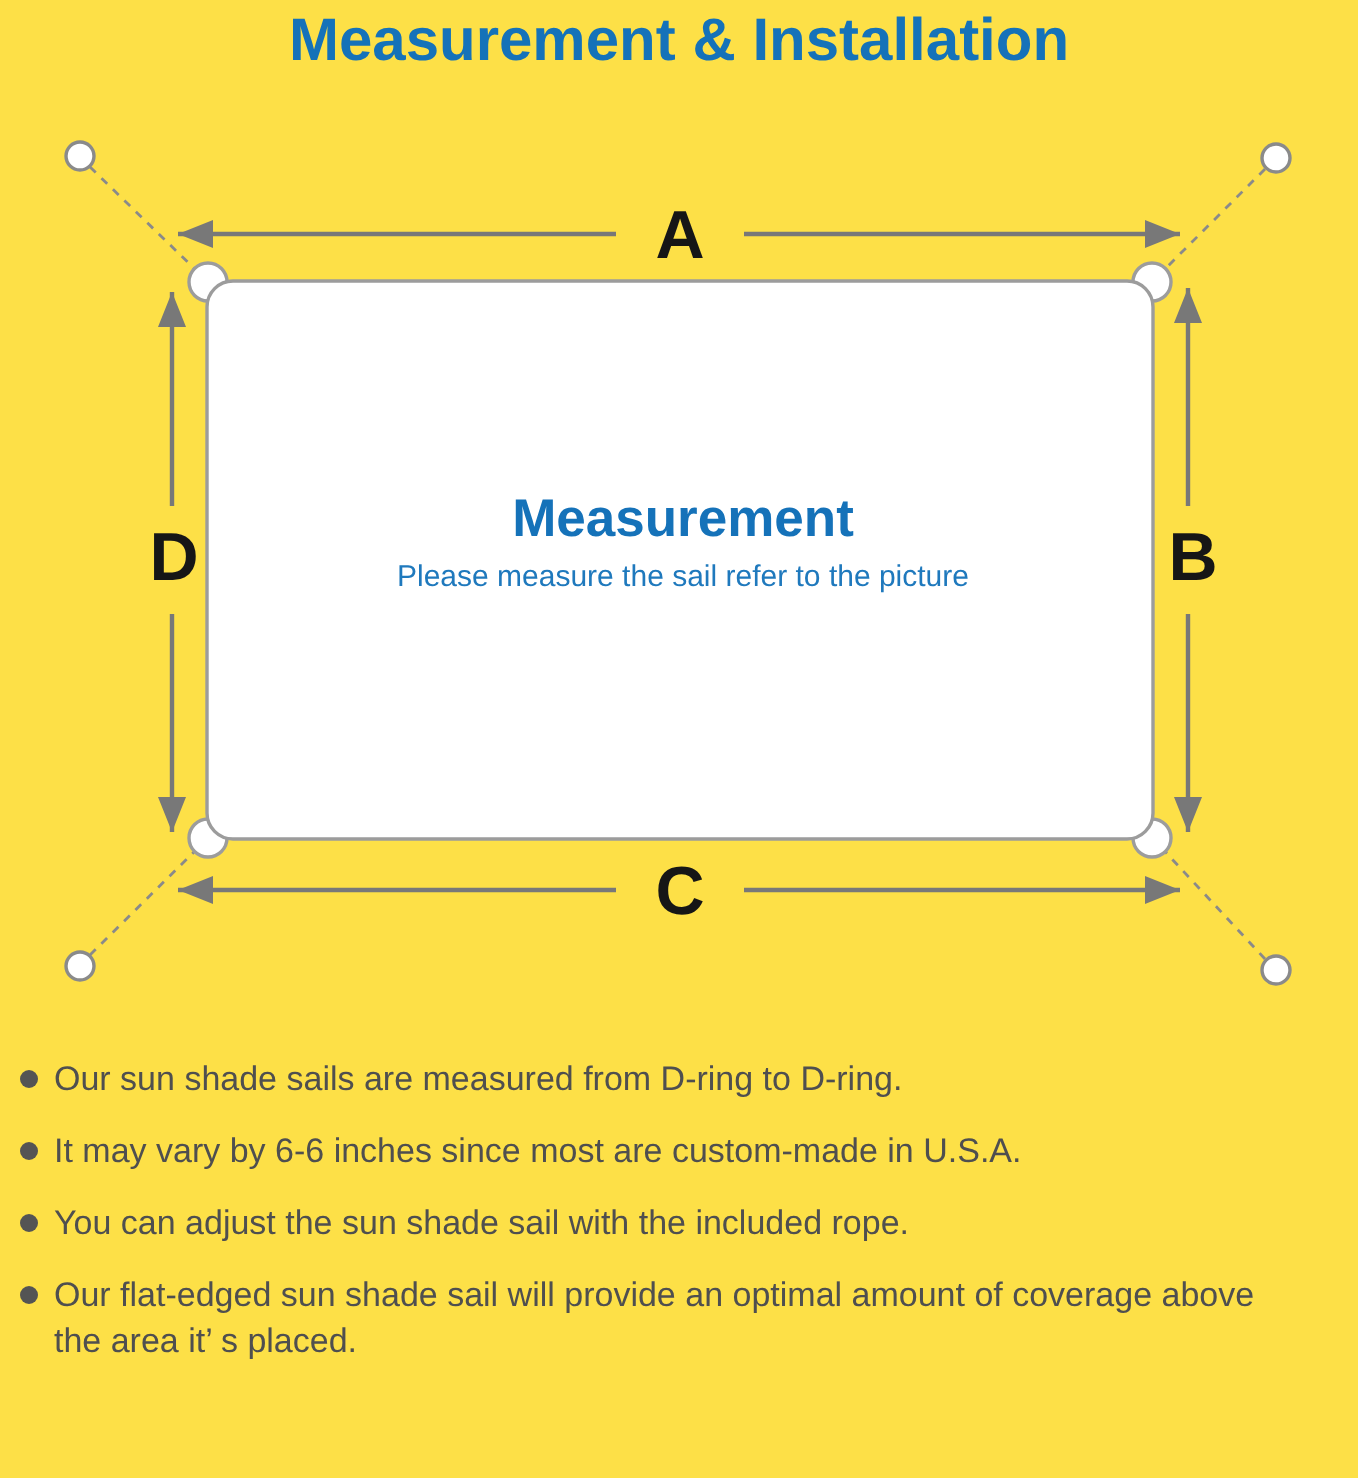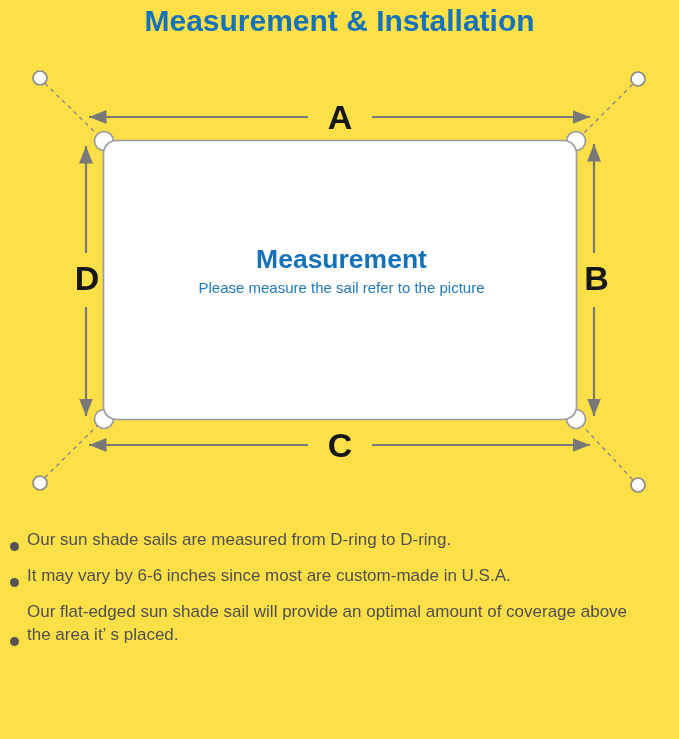--- a/index.html
+++ b/index.html
@@ -38,21 +38,21 @@
   .diagram .center-sub {
     font-family: "Liberation Sans", sans-serif;
     font-size: 15px;
     fill: #1f79bd;
   }
   .notes {
     margin: 13px 8px 0 8px;
   }
   .note-item {
     display: flex;
-    align-items: flex-end;
+    align-items: flex-start;
     margin-bottom: 13px;
     color: #4f4f4f;
     font-size: 17px;
     line-height: 23px;
   }
   .note-item .dot {
     flex: none;
     width: 9px;
     height: 9px;
     border-radius: 50%;
@@ -128,18 +128,22 @@
     <div class="note-item">
       <span class="dot"></span>
       <span class="note-text">Our sun shade sails are measured from D-ring to D-ring.</span>
     </div>
     <div class="note-item">
       <span class="dot"></span>
       <span class="note-text">It may vary by 6-6 inches since most are custom-made in U.S.A.</span>
     </div>
     <div class="note-item">
       <span class="dot"></span>
+      <span class="note-text">You can adjust the sun shade sail with the included rope.</span>
+    </div>
+    <div class="note-item">
+      <span class="dot"></span>
       <span class="note-text">Our flat-edged sun shade sail will provide an optimal amount of coverage above
 the area it’ s placed.</span>
     </div>
   </div>
 
 </div>
 
 </body></html>

